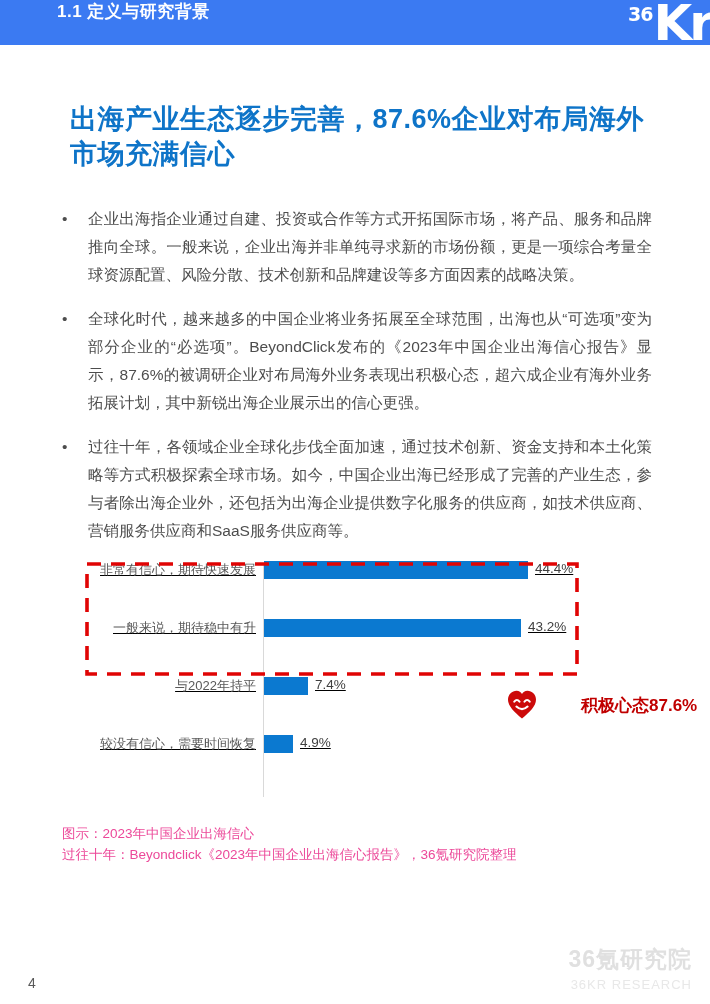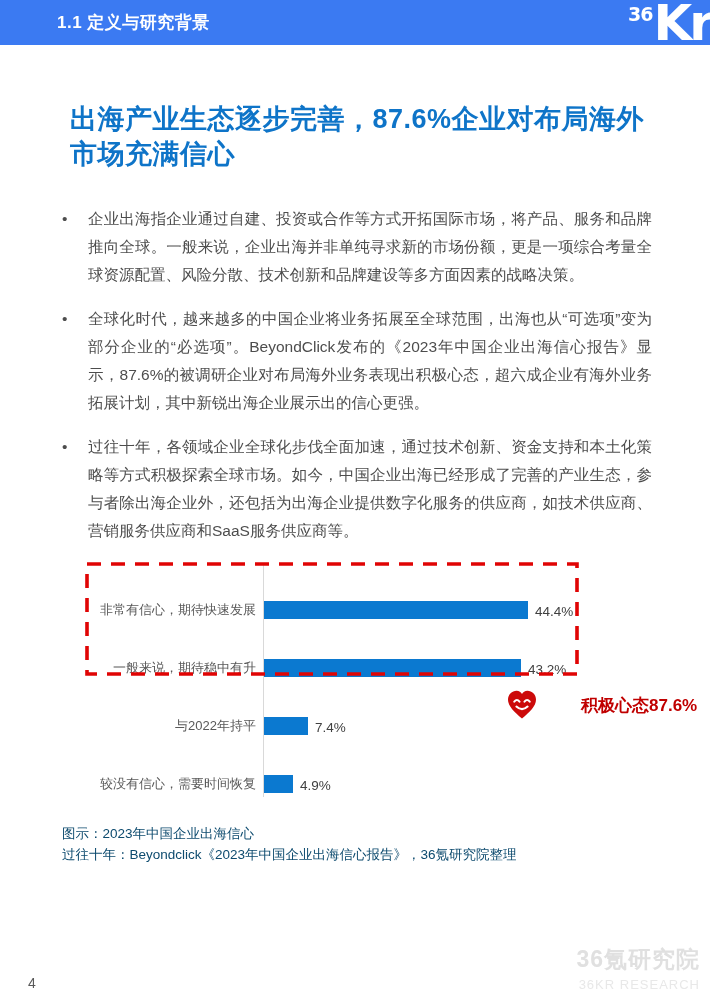--- a/index.html
+++ b/index.html
@@ -12,21 +12,21 @@
     overflow: hidden;
     font-family: "Liberation Sans", "DejaVu Sans", sans-serif;
   }
 
   
   .top-bar {
     position: relative;
     height: 45px;
     background: #3B7AF2;
     display: flex;
-    align-items: center;
+    align-items: flex-start;
   }
   .section-title {
     color: #ffffff;
     font-weight: bold;
     font-size: 17px;
     padding-left: 57px;
     letter-spacing: 0.5px;
   }
   
   .logo { position: absolute; top: 3px; right: -14px; width: 96px; height: 72px; }
@@ -70,21 +70,21 @@
     position: relative;
     margin: 8px 0 0 24px;
     width: 566px;
     height: 238px;
   }
   .axis-line {
     position: absolute;
     left: 177px; top: 2px; bottom: 2px;
     width: 1px; background: #D9D9D9;
   }
-  .crow { display: flex; align-items: flex-end; height: 58px; position: relative; }
+  .crow { display: flex; align-items: flex-start; height: 58px; position: relative; text-decoration: underline; }
   .clabel {
     width: 170px; flex: 0 0 170px;
     text-align: right; padding-right: 8px;
     font-size: 13px; color: #595959;
     white-space: nowrap;
   }
   .cbar { height: 18px; }
   .cval { margin-left: 7px; font-size: 13.5px; color: #404040; }
 
   .dash-box { position: absolute; left: -2px; top: 0; pointer-events: none; }
@@ -95,25 +95,25 @@
   }
   .badge-text {
     margin-left: 7px;
     color: #C00000;
     font-size: 17px;
     font-weight: bold;
     white-space: nowrap;
   }
 
   
-  .captions { margin-top: 24px; font-size: 13.5px; color: #0c4a6e; line-height: 21px; }
+  .captions { margin-top: 24px; font-size: 13.5px; color: #ec4899; line-height: 21px; }
 
   
   .page-number { position: absolute; left: 28px; bottom: 13px; font-size: 14px; color: #595959; }
-  .watermark { position: absolute; right: 10px; bottom: 12px; text-align: right; }
+  .watermark { position: absolute; right: 18px; bottom: 12px; text-align: right; }
   .wm-cn { font-size: 23px; font-weight: bold; color: #E0E0E0; letter-spacing: 1px; }
   .wm-en { font-size: 13px; color: #E8E8E8; letter-spacing: 1px; margin-top: 2px; }
 </style>
 </head>
 <body>
 
 <div class="page">
 
   <div class="top-bar">
     <span class="section-title">1.1 定义与研究背景</span>

